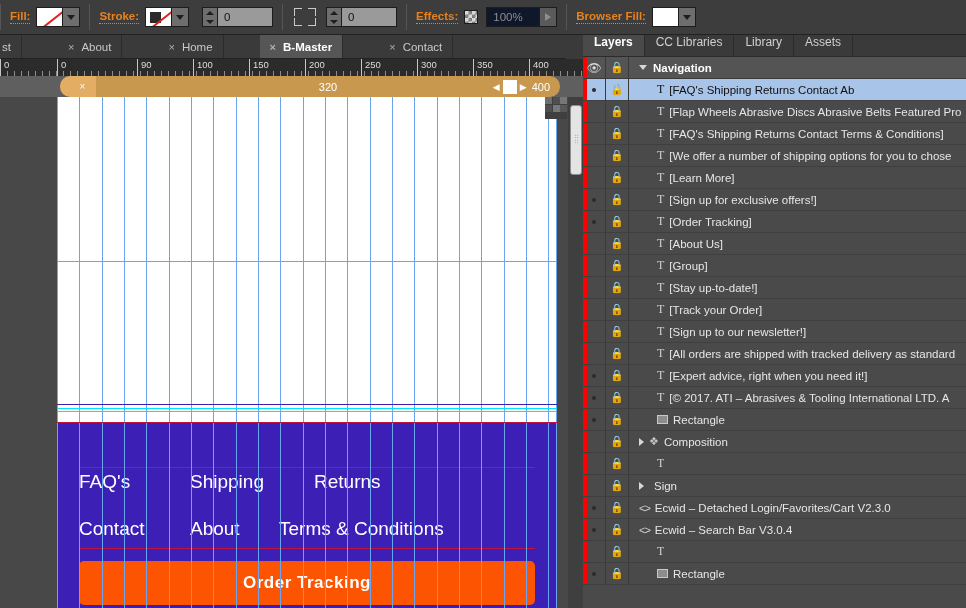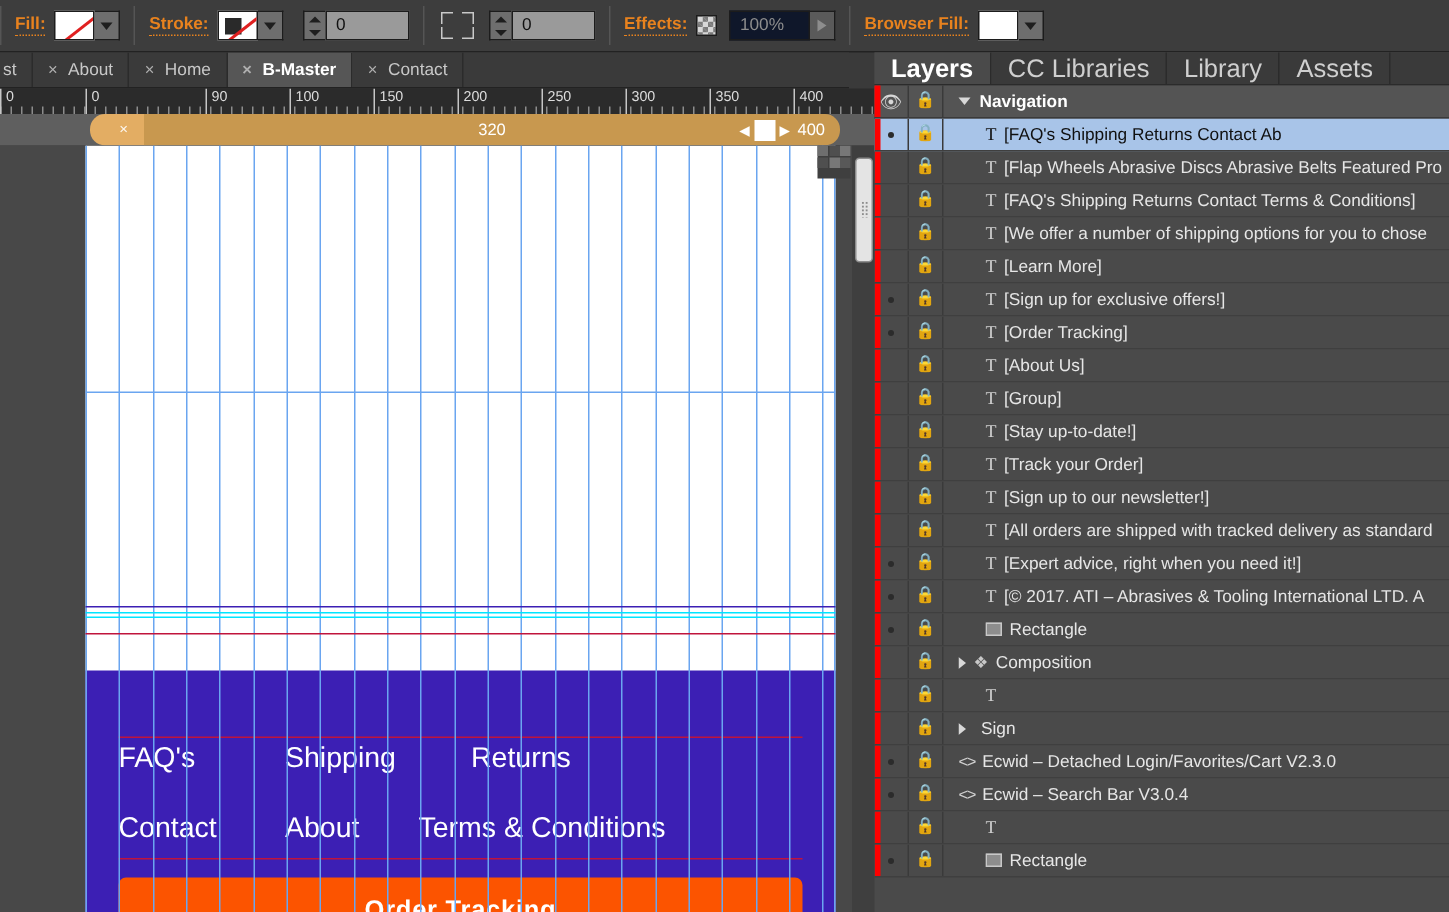--- a/index.html
+++ b/index.html
@@ -83,21 +83,21 @@
   }
   .play-btn::after {
     content: ""; border-top: 4px solid transparent; border-bottom: 4px solid transparent;
     border-left: 6px solid #8d8d8d;
   }
 
   
   .tab-bar {
     position: absolute; left: 0; top: 35px; width: 566px; height: 24px;
     background: #3a3a3a; display: flex; align-items: stretch;
-    border-bottom: 1px solid #222; overflow: hidden;
+    border-bottom: 1px solid #222; overflow: hidden; gap: 36px;
   }
   .tab {
     display: flex; align-items: center; gap: 7px;
     padding: 0 10px; font-size: 11.5px; color: #c8c8c8;
     border-right: 1px solid #2b2b2b; white-space: nowrap; cursor: default;
   }
   .tab.active { background: #565656; color: #fff; font-weight: bold; }
   .tab .close { font-size: 11px; color: #b0b0b0; }
   .tab-bar .filler { flex: 1; border-right: none; }
 
@@ -149,21 +149,20 @@
     background: #ffffff;
   }
   .vguide {
     position: absolute; top: 0; bottom: 0; width: 1px; background: #6aa5f0;
   }
   .hguide { position: absolute; left: 0; right: 0; height: 1px; }
 
   .footer-block {
     position: absolute; left: 0; right: 0; top: 326px; bottom: 0;
     background: #3c1fb4;
-    margin-top: 24px;
   }
   .nav-link {
     position: absolute; color: #ffffff; font-size: 19px;
     font-family: "Liberation Sans", sans-serif; white-space: nowrap;
   }
   .redline { position: absolute; left: 22px; right: 22px; height: 1px; background: #c0143c; }
   .order-btn {
     position: absolute; left: 22px; right: 22px; top: 138px; height: 44px;
     background: #fc5400; border-radius: 5px;
     display: flex; align-items: center; justify-content: center;
@@ -193,22 +192,22 @@
   
   .panel {
     position: absolute; left: 583px; top: 35px; width: 383px; height: 573px;
     background: #4a4a4a;
   }
   .panel-tabs {
     display: flex; height: 22px; background: #3a3a3a; align-items: stretch;
     border-bottom: 1px solid #2b2b2b;
   }
   .panel-tab {
-    padding: 0 11px; font-size: 17px; color: #cfcfcf;
-    display: flex; align-items: flex-end; border-right: 1px solid #2b2b2b;
+    padding: 0 11px; font-size: 12px; color: #cfcfcf;
+    display: flex; align-items: flex-start; border-right: 1px solid #2b2b2b;
     white-space: nowrap; cursor: default;
   }
   .panel-tab.active { background: #4a4a4a; color: #ffffff; font-weight: bold; }
   .panel-tabs .tfill { flex: 1; }
 
   .layer-head {
     display: flex; align-items: center; height: 22px;
     background: #545454; border-bottom: 1px solid #3a3a3a; position: relative;
   }
   .col-eye, .col-lock {

